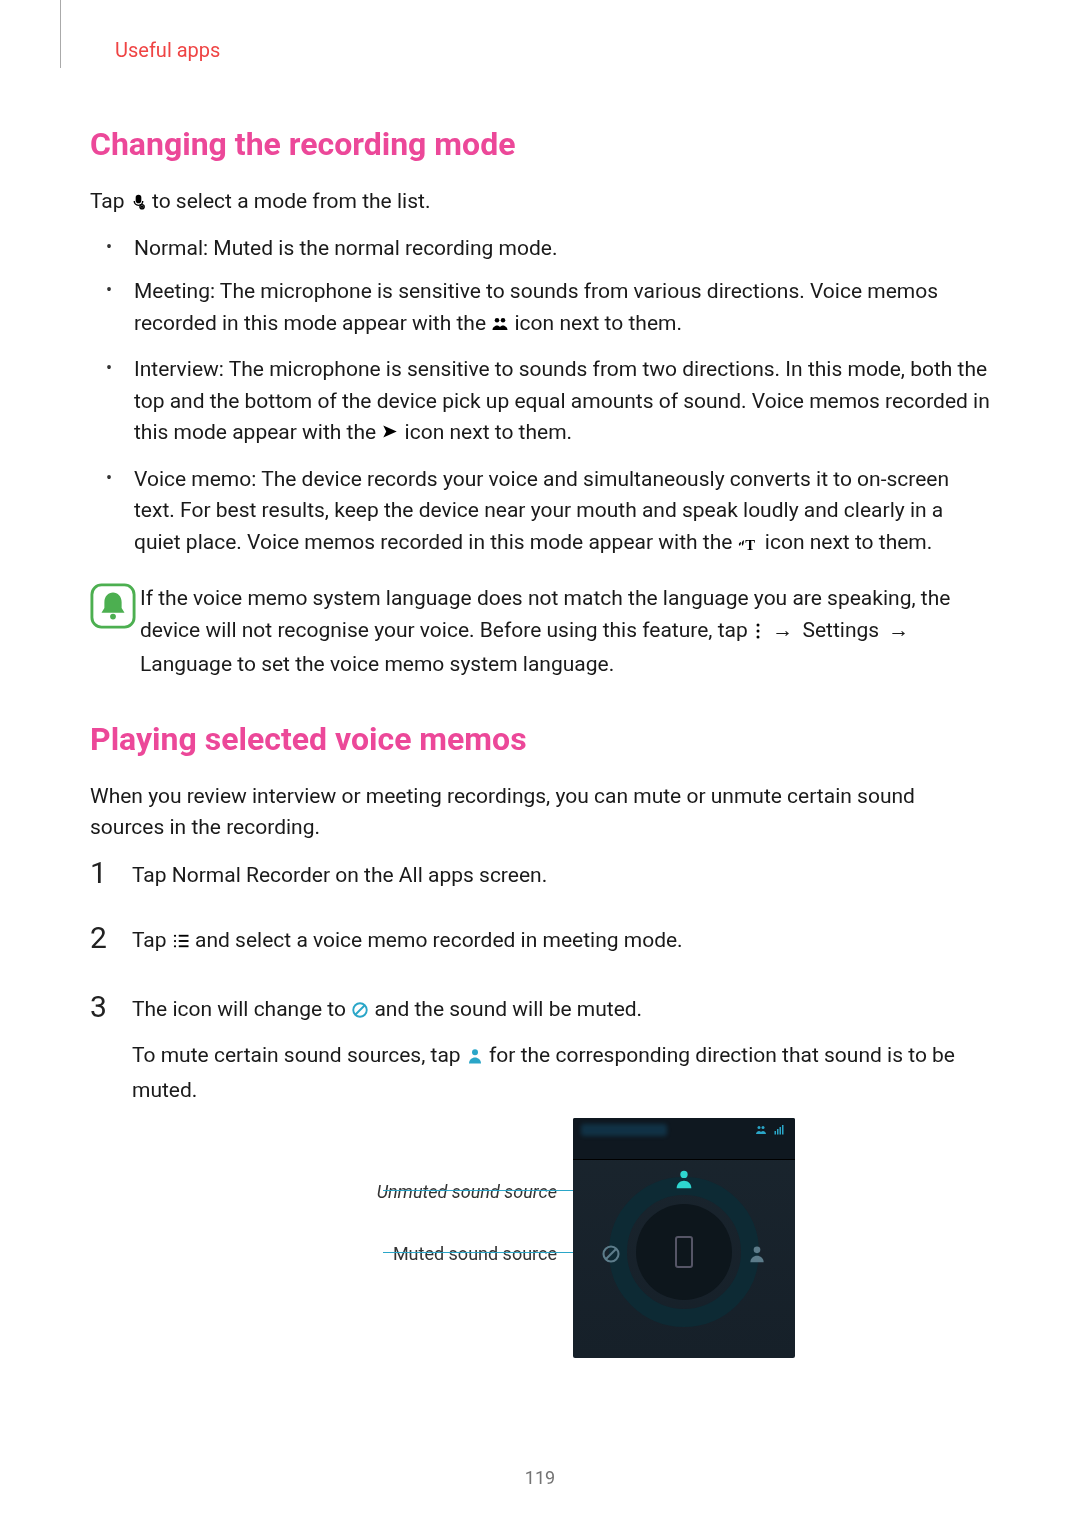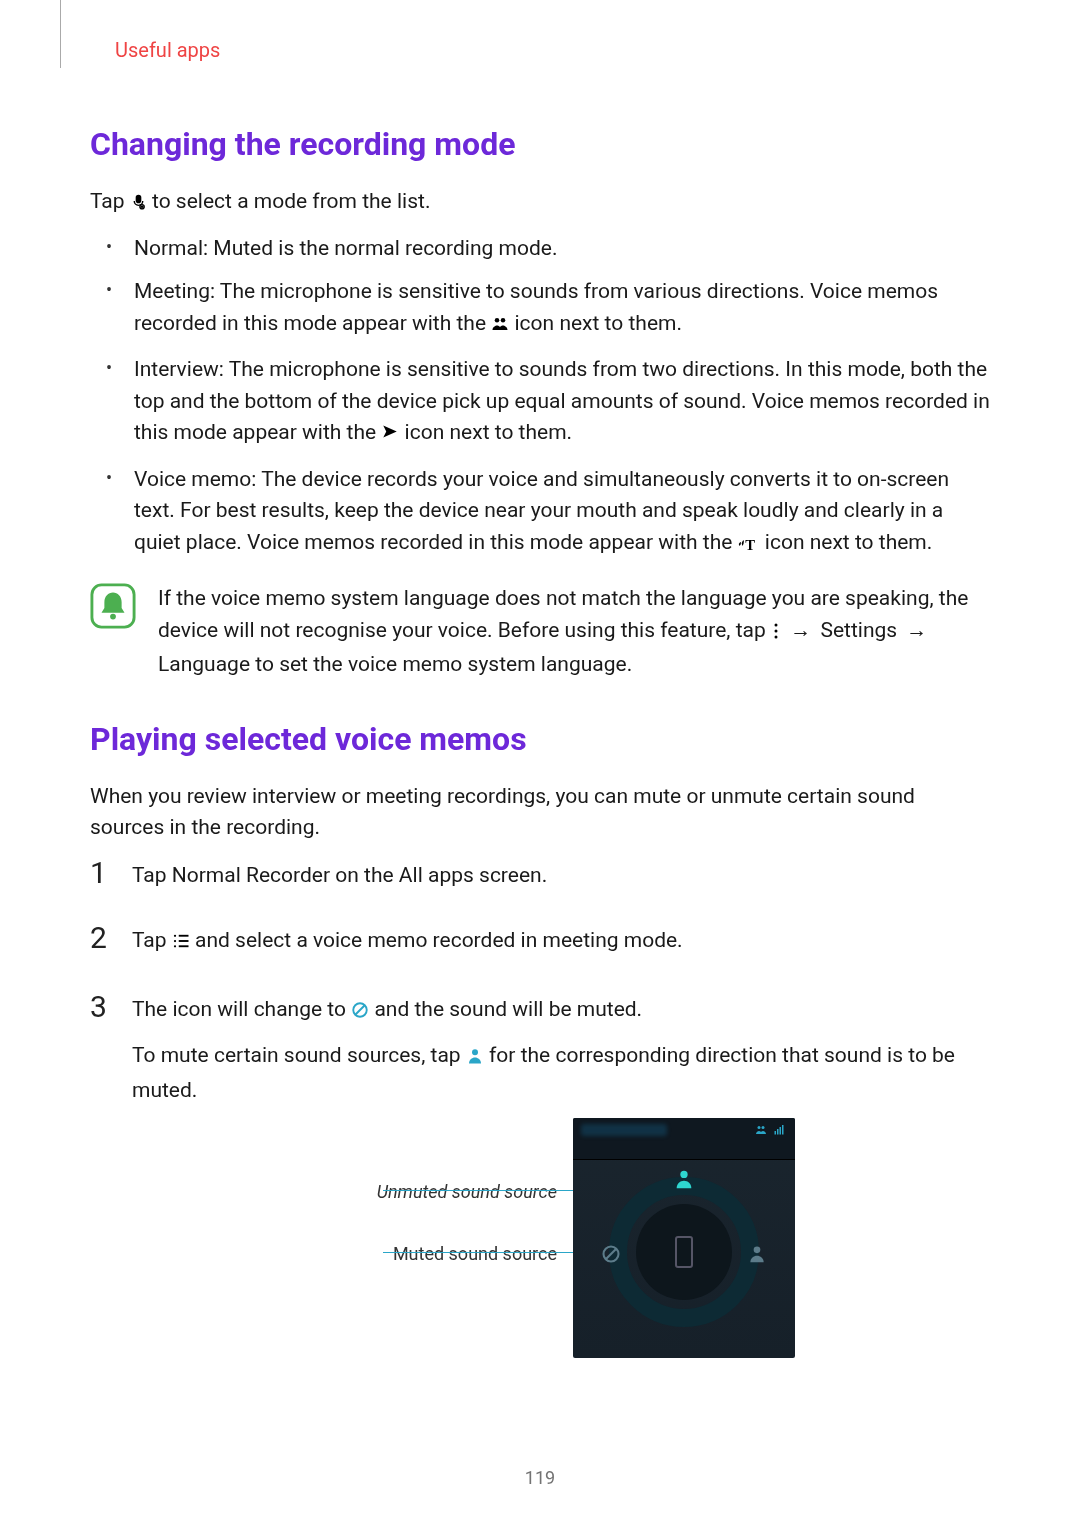--- a/index.html
+++ b/index.html
@@ -25,21 +25,21 @@
       position: absolute;
       left: 115px;
       top: 35px;
       color: #ef4444;
       font-size: 20px;
     }
     .content {
       padding: 120px 90px 0 90px;
     }
     h2.section {
-      color: #6d28d9;
+      color: #ec4899;
       font-size: 32px;
       font-weight: 700;
       margin-bottom: 18px;
     }
     .para { margin-bottom: 12px; }
     ul.bullets {
       list-style: none;
       padding-left: 44px;
       margin-bottom: 22px;
     }
@@ -52,21 +52,21 @@
       position: absolute;
       left: -28px;
       top: 0;
       font-size: 18px;
       color: #333;
     }
     .bold { font-weight: 400; }
     .note-row {
       display: flex;
       align-items: flex-start;
-      gap: 22px;
+      gap: 4px;
       margin: 6px 0 34px 0;
     }
     .note-icon svg { width: 46px; height: 46px; }
     .note-text { flex: 1; }
     .arrow { font-family: inherit; display:inline-block; margin:0 4px; }
     .step {
       display: flex;
       gap: 18px;
       margin-bottom: 18px;
     }

